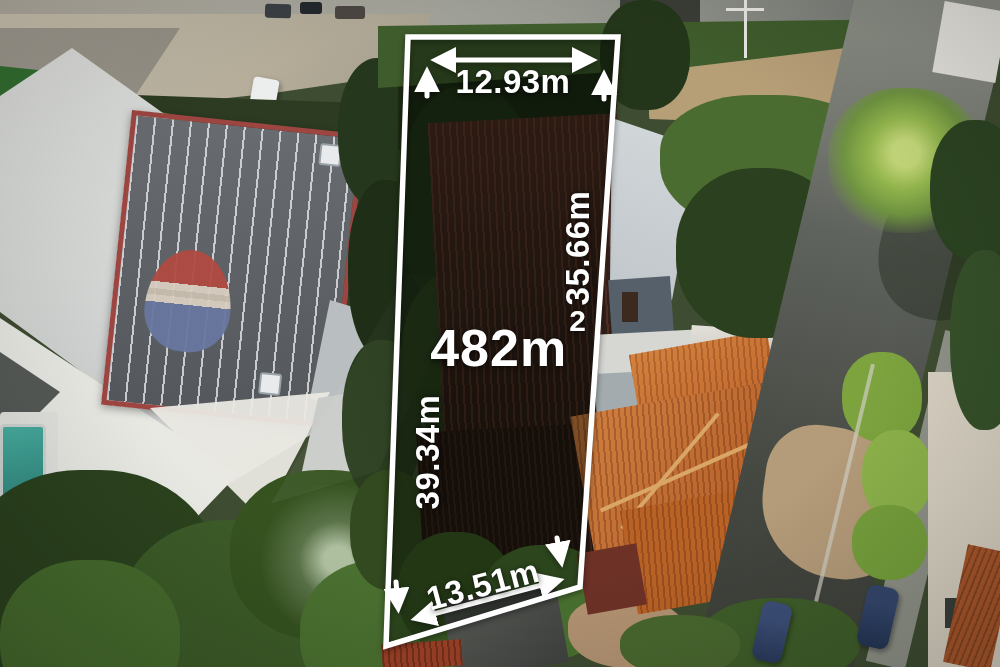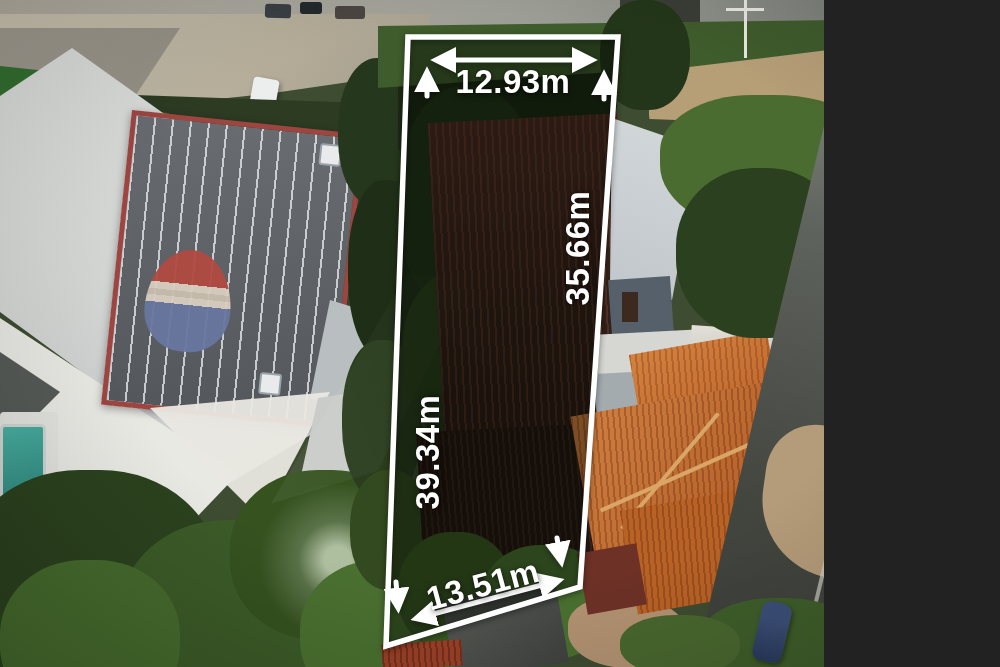--- a/index.html
+++ b/index.html
@@ -1,16 +1,16 @@
 <!DOCTYPE html>
 <html><head>
 <meta charset="utf-8">
 <style>
   html,body{margin:0;padding:0;background:#222;}
-  #stage{position:relative;width:824px;height:667px;overflow:hidden;
+  #stage{position:relative;width:1000px;height:667px;overflow:hidden;
          font-family:"Liberation Sans",sans-serif;background:#3e4c31;}
   #stage .abs{position:absolute;}
   .blob{position:absolute;border-radius:46%;}
   
   .lbl{position:absolute;color:#fff;font-weight:700;text-align:center;
        letter-spacing:.5px;
        text-shadow:0 2px 6px rgba(0,0,0,.6),0 0 2px rgba(0,0,0,.35);}
   #lbl-top{left:413px;top:63px;width:200px;font-size:33px;}
   #lbl-right{left:478px;top:229px;width:200px;font-size:33px;transform:rotate(-90deg);}
   #lbl-left{left:328px;top:433px;width:200px;font-size:33px;transform:rotate(-90deg);}
@@ -148,14 +148,15 @@
     <line x1="604" y1="99" x2="604" y2="77" stroke="#ffffff" stroke-width="5" stroke-linecap="round" marker-end="url(#ah)"></line>
     <line x1="418" y1="618" x2="557" y2="581" stroke="#ffffff" stroke-width="5" stroke-linecap="round" marker-start="url(#ah)" marker-end="url(#ah)"></line>
     <line x1="396" y1="582" x2="398" y2="606" stroke="#ffffff" stroke-width="5" stroke-linecap="round" marker-end="url(#ah)"></line>
     <line x1="557" y1="538" x2="561" y2="560" stroke="#ffffff" stroke-width="5" stroke-linecap="round" marker-end="url(#ah)"></line>
   </svg>
 
   <div class="lbl" id="lbl-top">12.93m</div>
   <div class="lbl" id="lbl-right">35.66m</div>
   <div class="lbl" id="lbl-left">39.34m</div>
   <div class="lbl" id="lbl-bottom">13.51m</div>
+  <div class="lbl" id="lbl-area"><span>482m</span><sup>2</sup></div>
 
 </div>
 
 </body></html>

